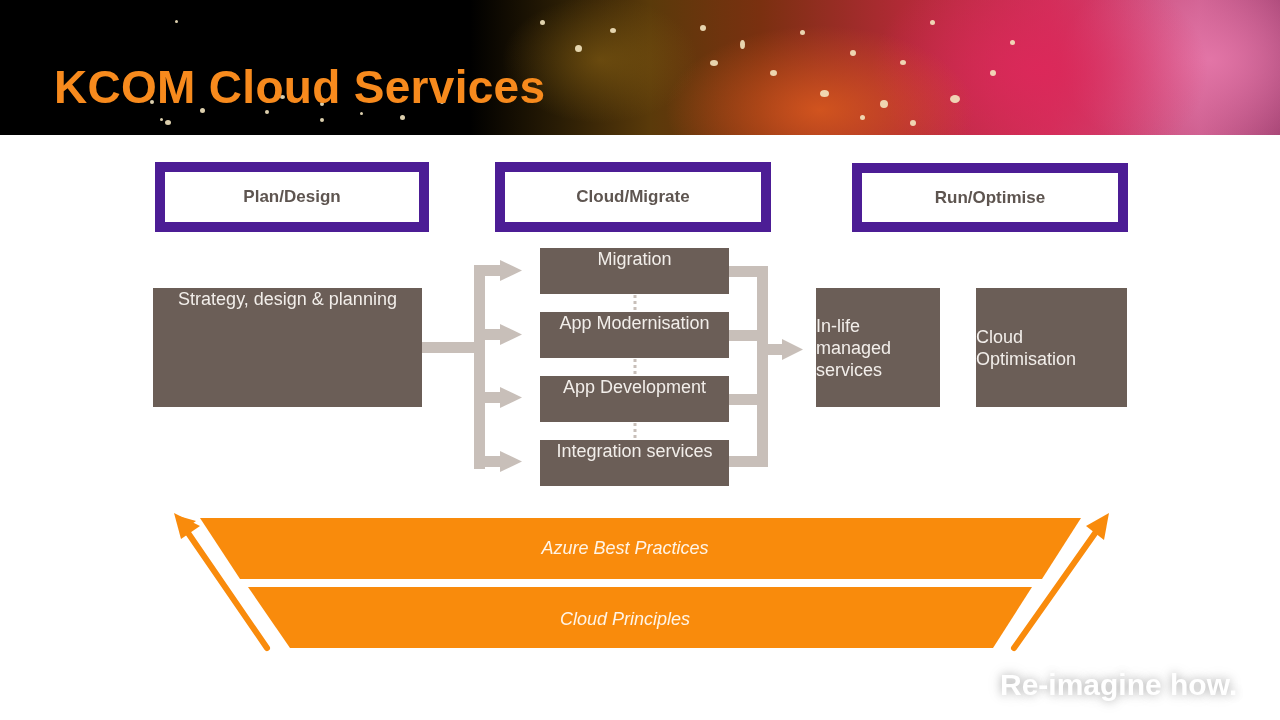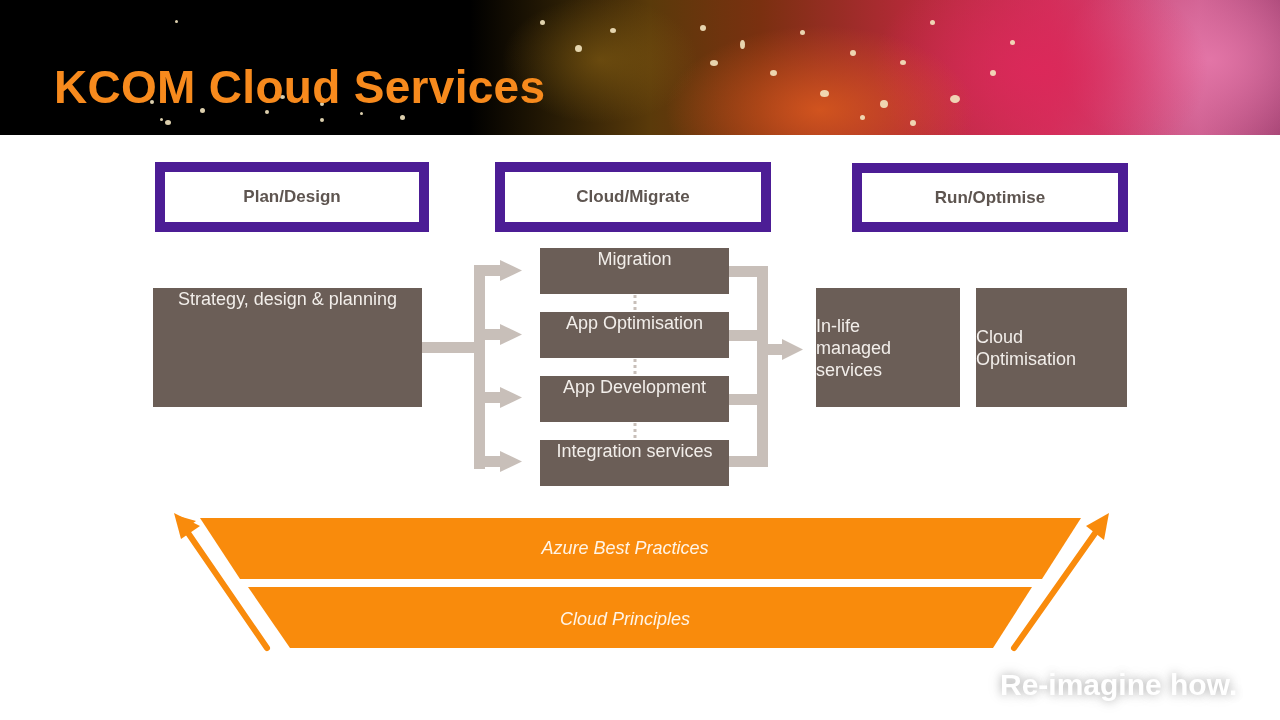--- a/index.html
+++ b/index.html
@@ -140,30 +140,30 @@
 </svg>
 
 <div class="dbox" style="left:153px;top:288px;width:269px;height:119px;">
   <span>Strategy, design &amp; planning</span>
 </div>
 
 <div class="dbox" style="left:540px;top:248px;width:189px;height:46px;">
   <span>Migration</span>
 </div>
 <div class="dbox" style="left:540px;top:312px;width:189px;height:46px;">
-  <span>App Optimisation</span>
+  <span>App Modernisation</span>
 </div>
 <div class="dbox" style="left:540px;top:376px;width:189px;height:46px;">
   <span>App Development</span>
 </div>
 <div class="dbox" style="left:540px;top:440px;width:189px;height:46px;">
   <span>Integration services</span>
 </div>
 
-<div class="dbox" style="left:816px;top:288px;width:144px;height:119px;flex-direction:column;">
+<div class="dbox" style="left:816px;top:288px;width:124px;height:119px;flex-direction:column;">
   <span>In-life</span>
   <span>managed</span>
   <span>services</span>
 </div>
 <div class="dbox" style="left:976px;top:288px;width:151px;height:119px;flex-direction:column;">
   <span>Cloud</span>
   <span>Optimisation</span>
 </div>
 
 <div class="band-label" style="left:440px;top:538px;width:370px;">Azure Best Practices</div>

